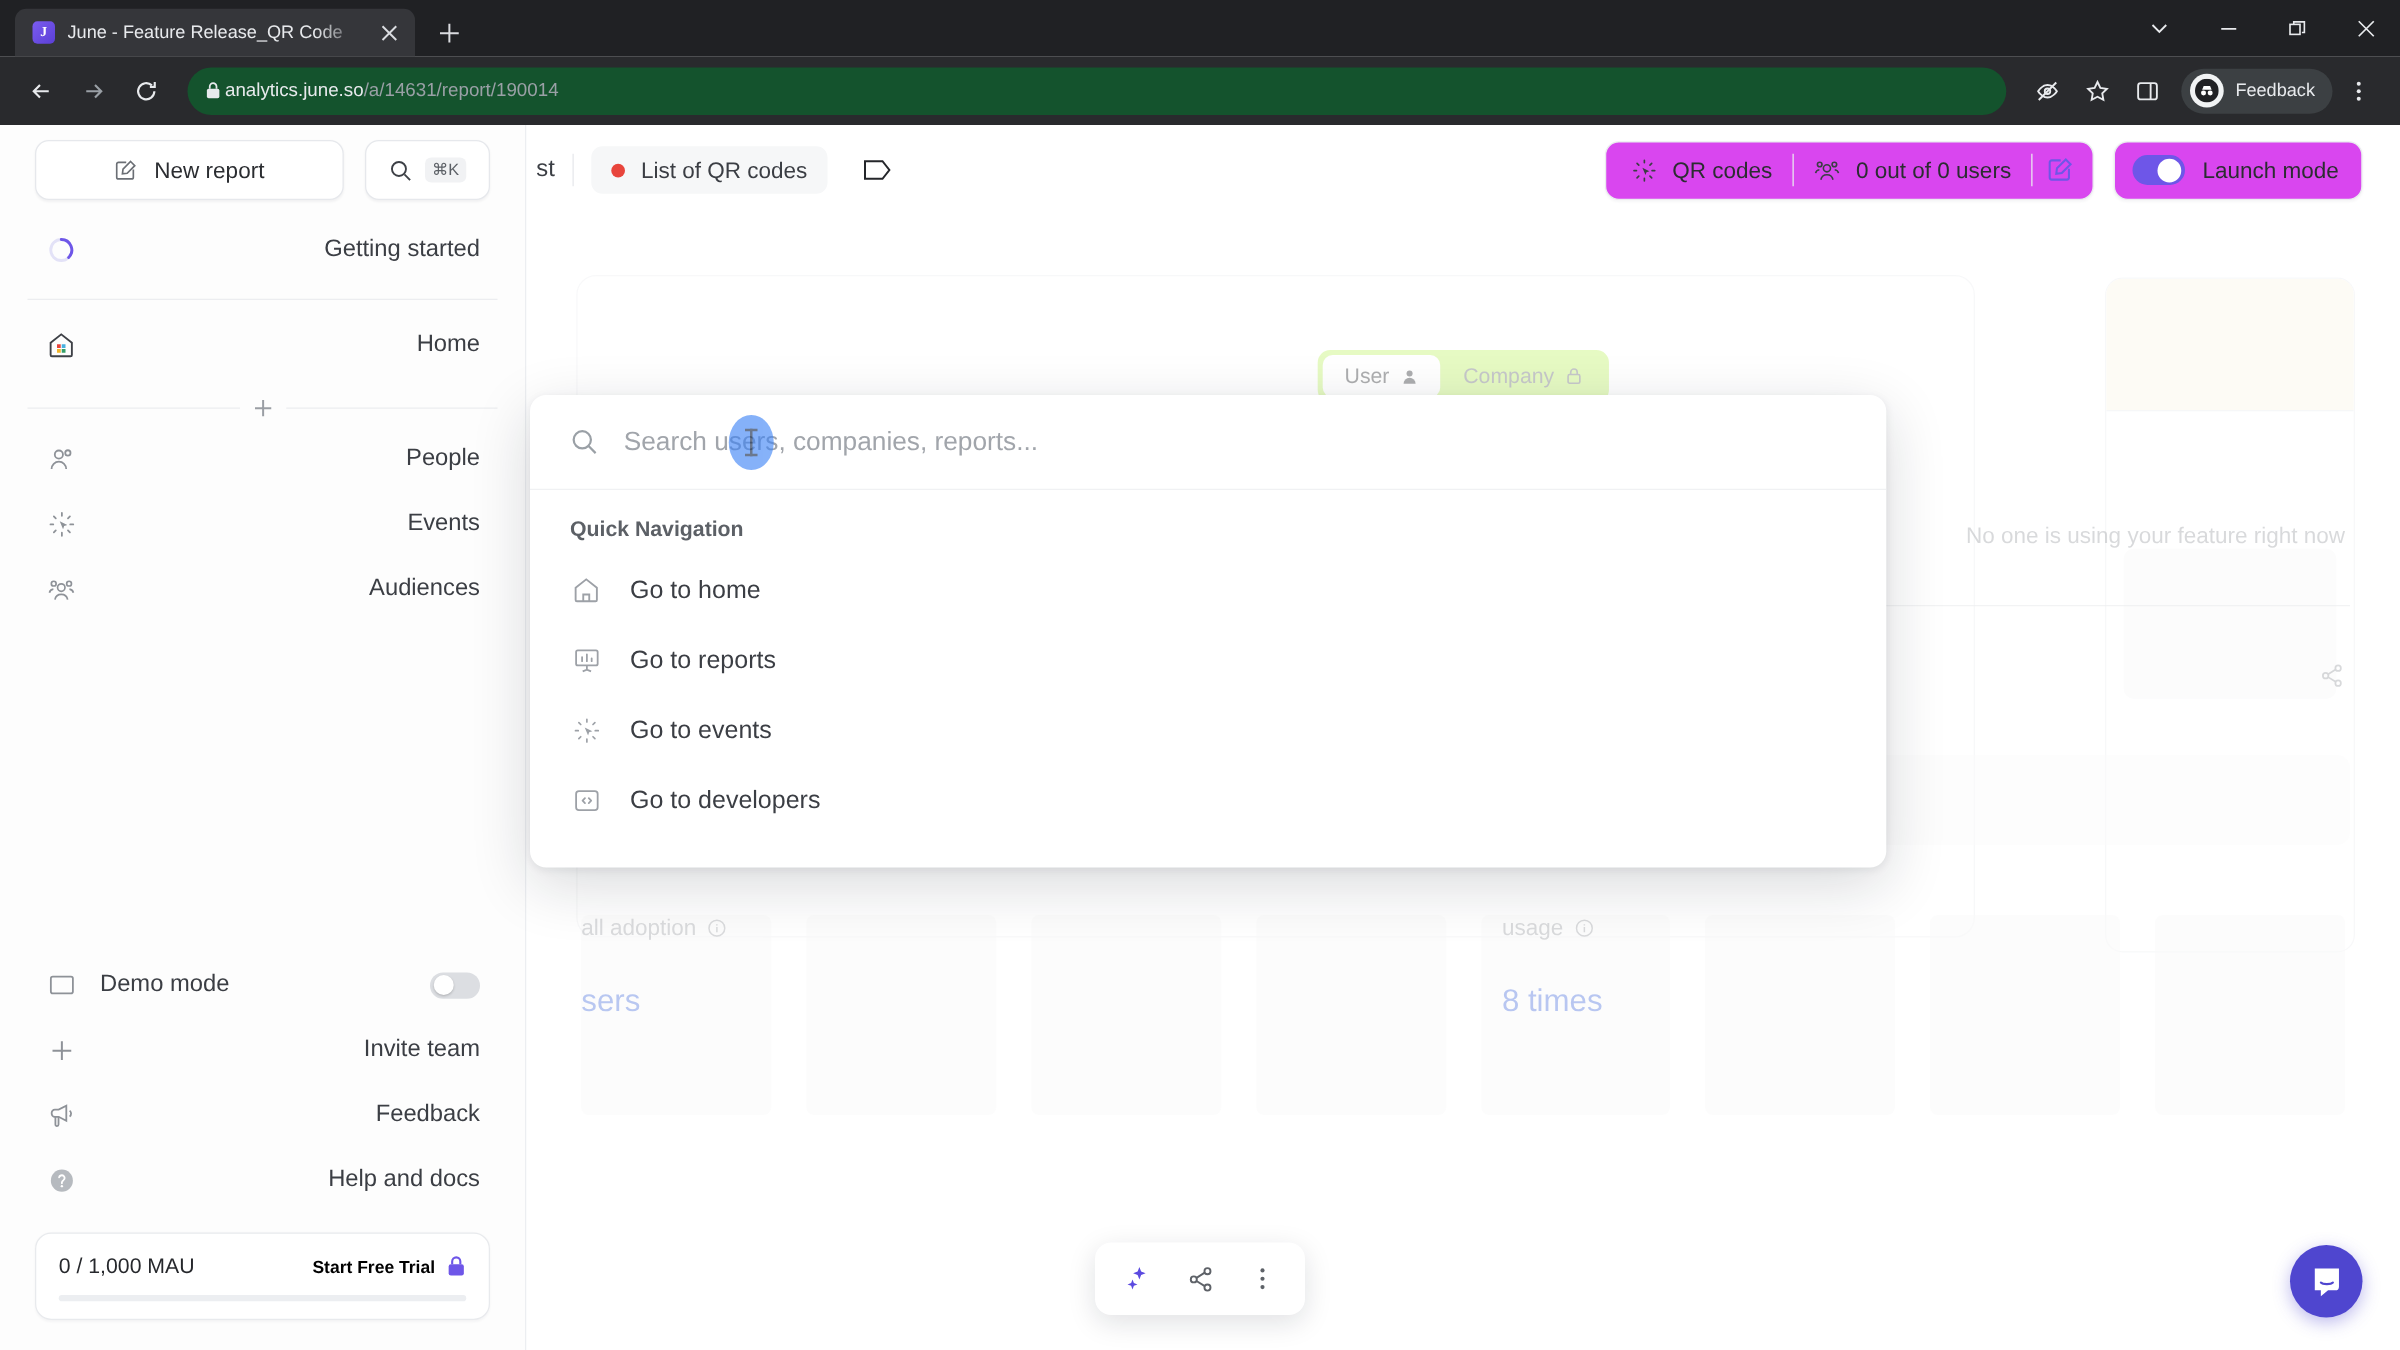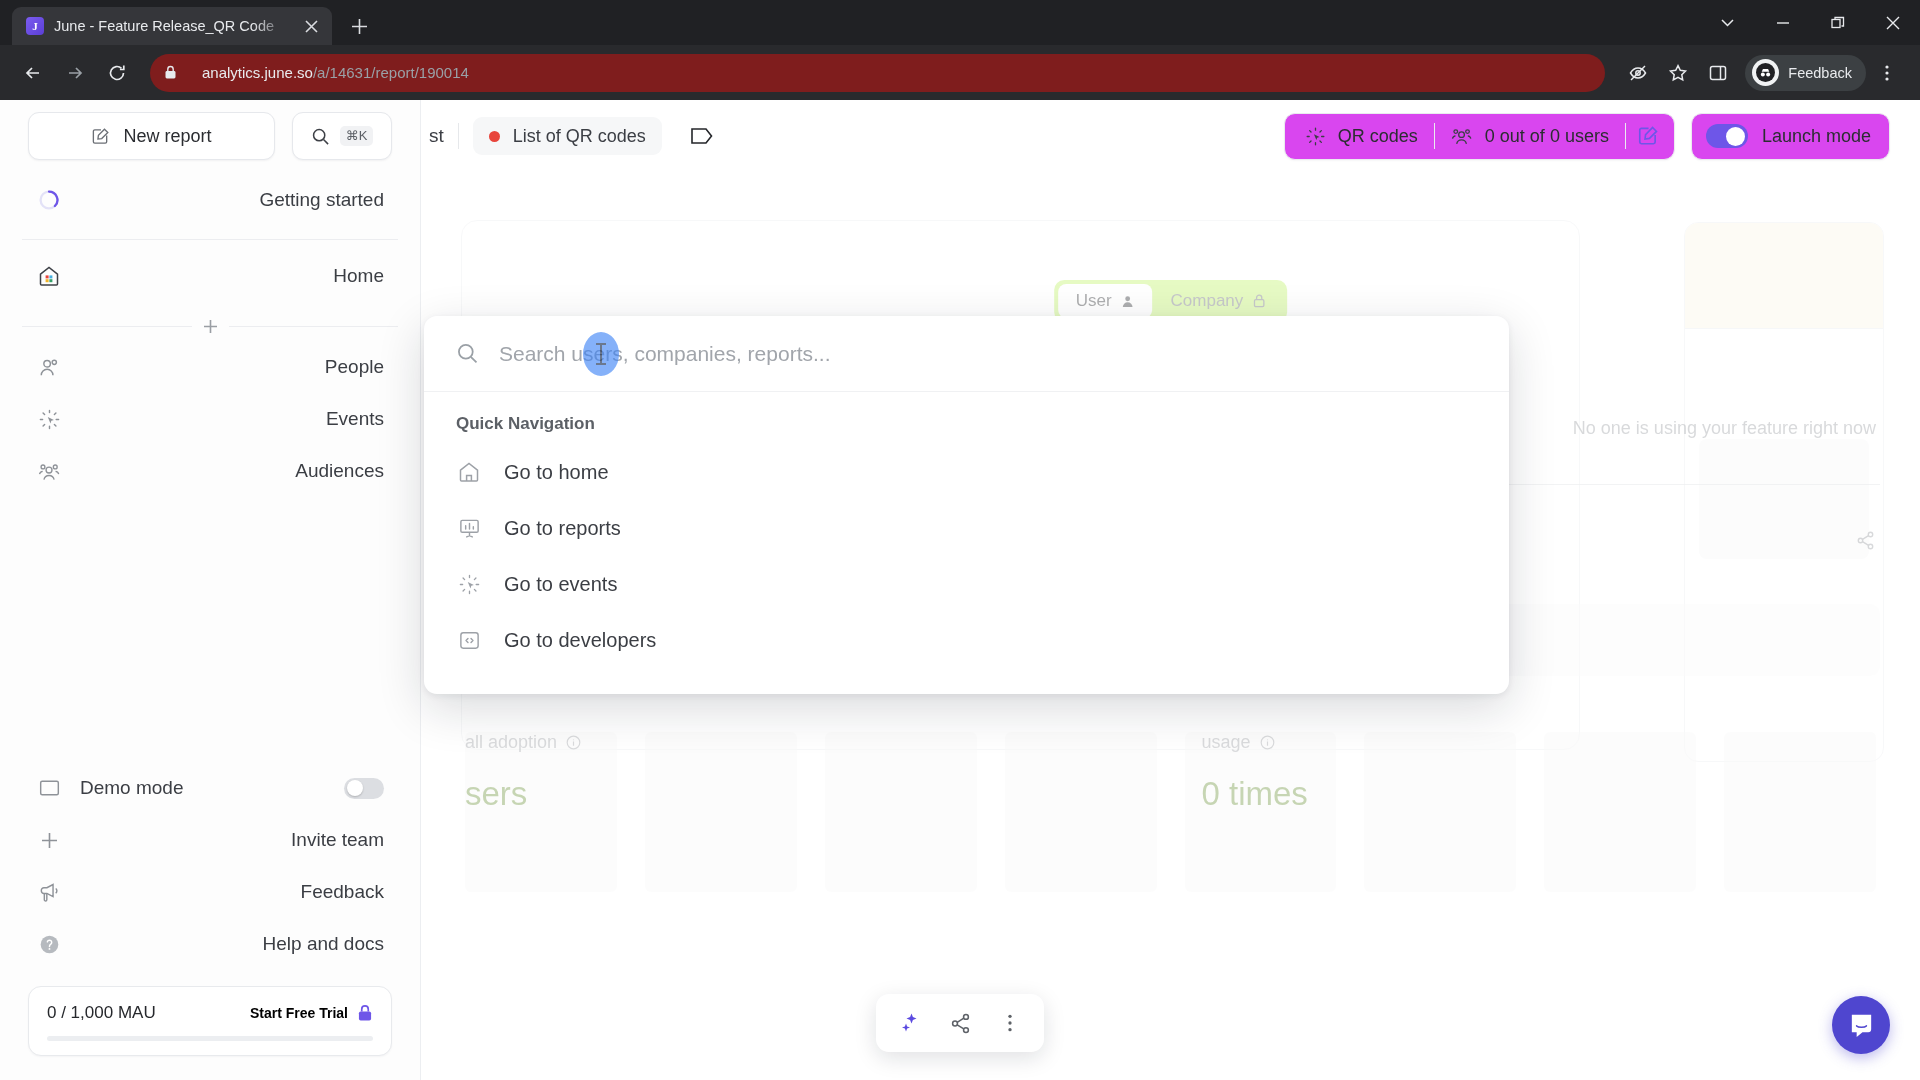--- a/index.html
+++ b/index.html
@@ -60,23 +60,23 @@
   .toolbar {
     height: 55px; background: #292a2d; display: flex; align-items: center;
     padding: 0 14px; gap: 4px;
   }
   .nav-btn {
     width: 38px; height: 38px; border-radius: 50%; display: flex;
     align-items: center; justify-content: center; color: #e8eaed; flex: none;
   }
   .nav-btn.dim { color: #9aa0a6; }
   .omnibox {
-    flex: 1; height: 38px; background: #7f1d1d; border-radius: 19px;
+    flex: 1; height: 38px; background: #14532d; border-radius: 19px;
     display: flex; align-items: center; padding: 0 14px; margin: 0 10px;
-    gap: 25px; min-width: 0;
+    gap: 3px; min-width: 0;
   }
   .omnibox .url { font-size: 15px; color: #9aa0a6; white-space: nowrap; }
   .omnibox .url b { color: #e8eaed; font-weight: 400; }
   .tb-right { display: flex; align-items: center; gap: 2px; }
   .tb-icon {
     width: 38px; height: 38px; display: flex; align-items: center;
     justify-content: center; color: #e8eaed; border-radius: 50%;
   }
   .incognito-pill {
     height: 36px; border-radius: 18px; background: #3c4043; display: flex;
@@ -266,21 +266,21 @@
     font-size: 19px; color: #8b8f95;
   }
   .conv-banner b { color: #4c5056; }
 
   .ghost-bottom {
     position: absolute; left: 0; right: 0; top: 560px; padding: 0 44px;
     display: flex; opacity: .3;
   }
   .gb-col { flex: 1; }
   .gb-sub { font-size: 18px; color: #8b8f95; display: flex; align-items: center; gap: 9px; }
-  .gb-big { font-size: 33px; color: #4d7c0f; margin-top: 22px; }
+  .gb-big { font-size: 25px; color: #1d4ed8; margin-top: 34px; }
   .gb-col.right { margin-left: 62px; }
   .bars {
     position: absolute; left: 44px; right: 44px; top: 560px; height: 160px;
     display: flex; gap: 28px; opacity: .5; pointer-events: none;
   }
   .bars .b { flex: 1; background: #fafafa; border-radius: 6px; }
 
   .float-toolbar {
     position: absolute; left: 50%; transform: translateX(-50%); bottom: 28px;
     height: 58px; background: #fff; border-radius: 13px; display: flex;
@@ -537,21 +537,21 @@
         <div class="gb-col right">
           <div class="gb-sub">
             <span>usage</span>
             <span>
               <svg width="15" height="15" viewBox="0 0 15 15" fill="none" stroke="currentColor" stroke-width="1.2">
                   <circle cx="7.5" cy="7.5" r="6.3"></circle>
                   <path d="M7.5 6.6v4.2M7.5 4.4v.9"></path>
                 </svg>
             </span>
           </div>
-          <div class="gb-big">0 times</div>
+          <div class="gb-big">8 times</div>
         </div>
       </div>
     </div>
 
     <div class="float-toolbar">
       <div class="ft-btn" style="color:#5b4ae0">
         <svg width="24" height="24" viewBox="0 0 24 24" fill="currentColor">
           <path d="M13.5 2.5l1.4 3.6 3.6 1.4-3.6 1.4-1.4 3.6-1.4-3.6L8.5 7.5l3.6-1.4z"></path>
           <path d="M8 12.5l1.1 2.9 2.9 1.1-2.9 1.1L8 20.5l-1.1-2.9L4 16.5l2.9-1.1z"></path>
         </svg>

